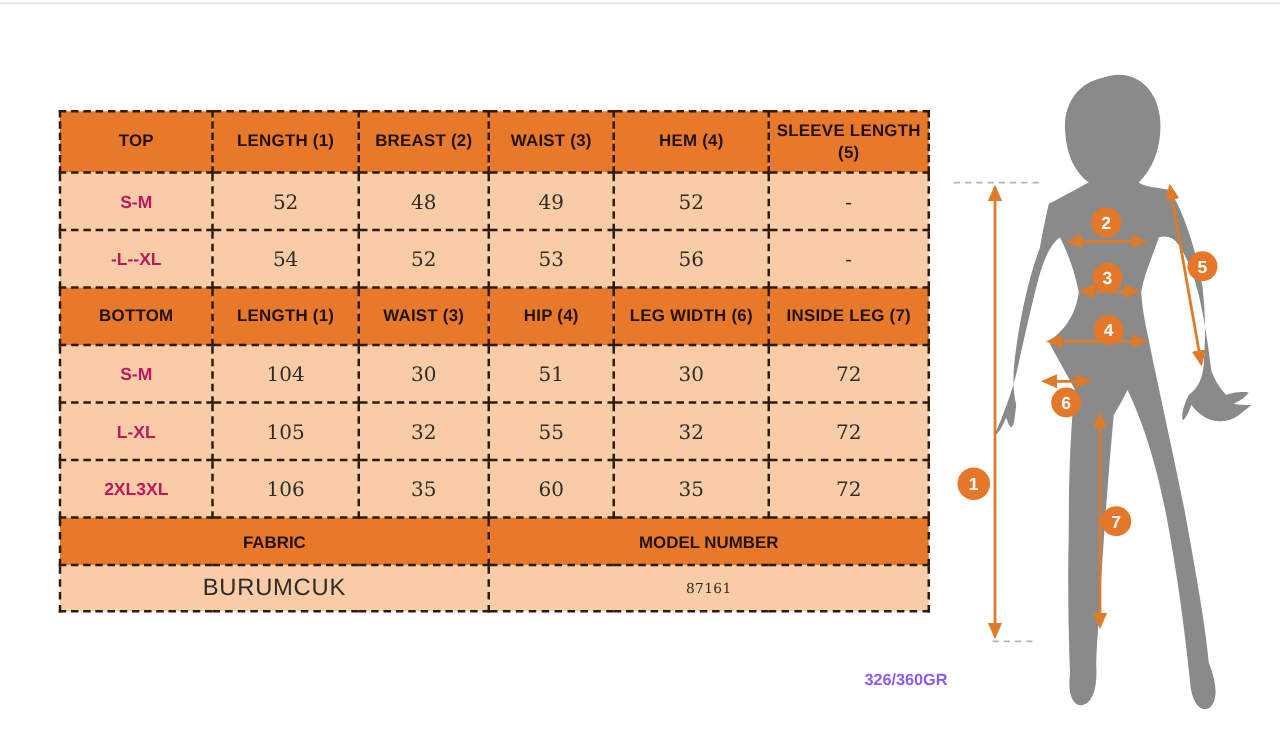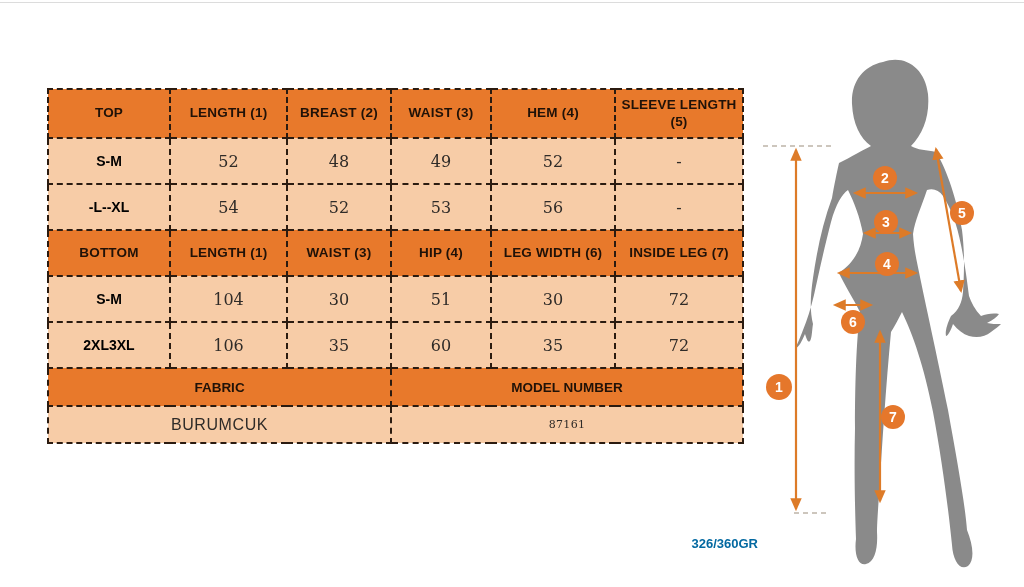--- a/index.html
+++ b/index.html
@@ -45,44 +45,44 @@
   tbody.body td{
     height:46px;
     font-family:"DejaVu Serif", serif;
     font-size:16px;
     color:#2f2b28;
   }
   tbody.body td:first-child{
     font-family:"Liberation Sans", sans-serif;
     font-weight:bold;
     font-size:14px;
-    color:#000000;
+    color:#be185d;
   }
   tbody.footer th{
     background:var(--header-bg);
     color:#201208;
     font-size:13.5px;
     font-weight:bold;
     height:38px;
   }
   tbody.footer td{
     height:37px;
-    font-size:16px;
+    font-size:19px;
     letter-spacing:.6px;
     color:#2f2b28;
   }
   tbody.footer td.num{font-family:"DejaVu Serif", serif;font-size:11px;letter-spacing:.3px;}
 
   .note{
     position:absolute;
     left:558px;top:536px;width:200px;
     text-align:right;
     font-size:13px;
     font-weight:bold;
-    color:#0369a1;
+    color:#8b5cf6;
   }
 
   svg.figure{position:absolute;left:755px;top:40px;}
   .meas{stroke:var(--accent);stroke-width:2.2;fill:none;}
   .dash{stroke:#bdb4a8;stroke-width:1.4;stroke-dasharray:5 4;fill:none;}
   .marker-num{
     font-family:"Liberation Sans", sans-serif;
     font-weight:bold;
     font-size:14px;
     fill:#ffffff;
@@ -142,20 +142,28 @@
           <th>INSIDE LEG (7)</th>
         </tr>
       </tbody>
     <tbody class="body">
         <tr>
           <td>S-M</td>
           <td>104</td>
           <td>30</td>
           <td>51</td>
           <td>30</td>
+          <td>72</td>
+        </tr>
+        <tr>
+          <td>L-XL</td>
+          <td>105</td>
+          <td>32</td>
+          <td>55</td>
+          <td>32</td>
           <td>72</td>
         </tr>
         <tr>
           <td>2XL3XL</td>
           <td>106</td>
           <td>35</td>
           <td>60</td>
           <td>35</td>
           <td>72</td>
         </tr>

